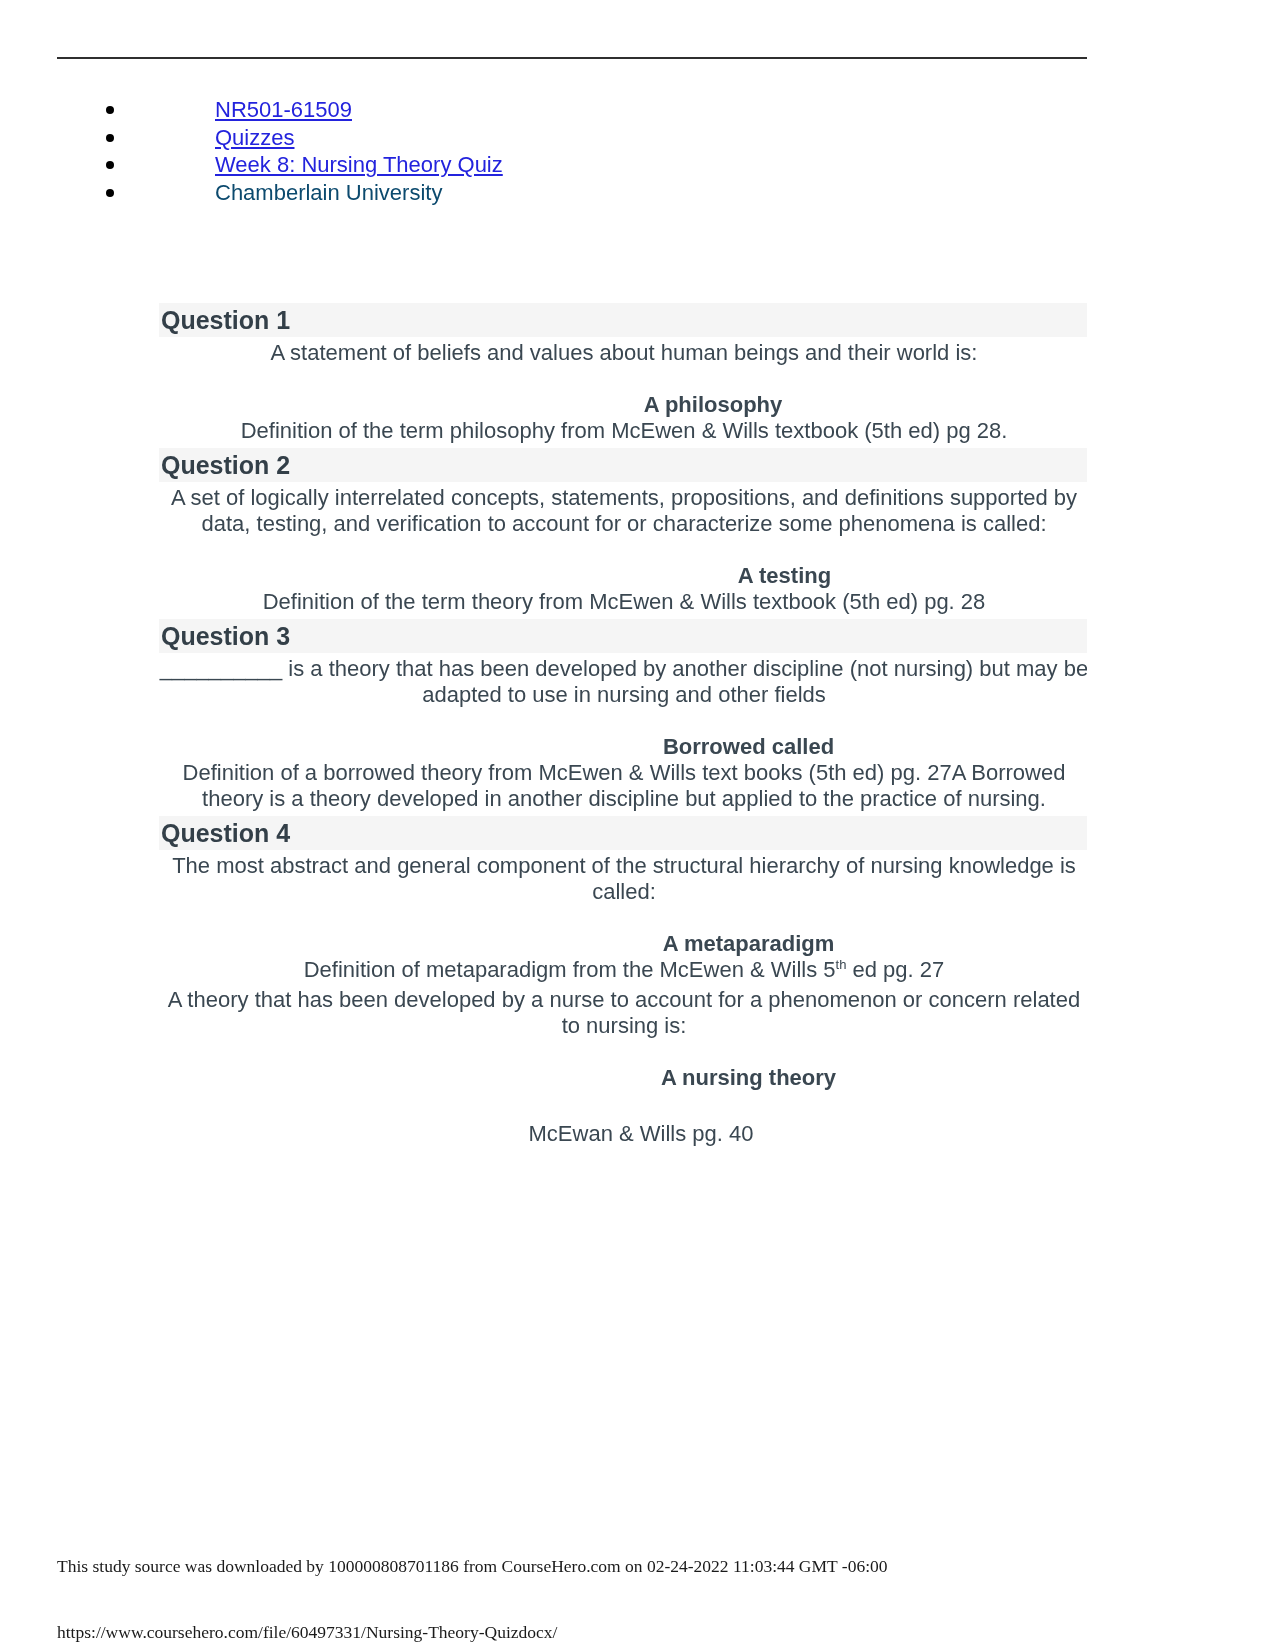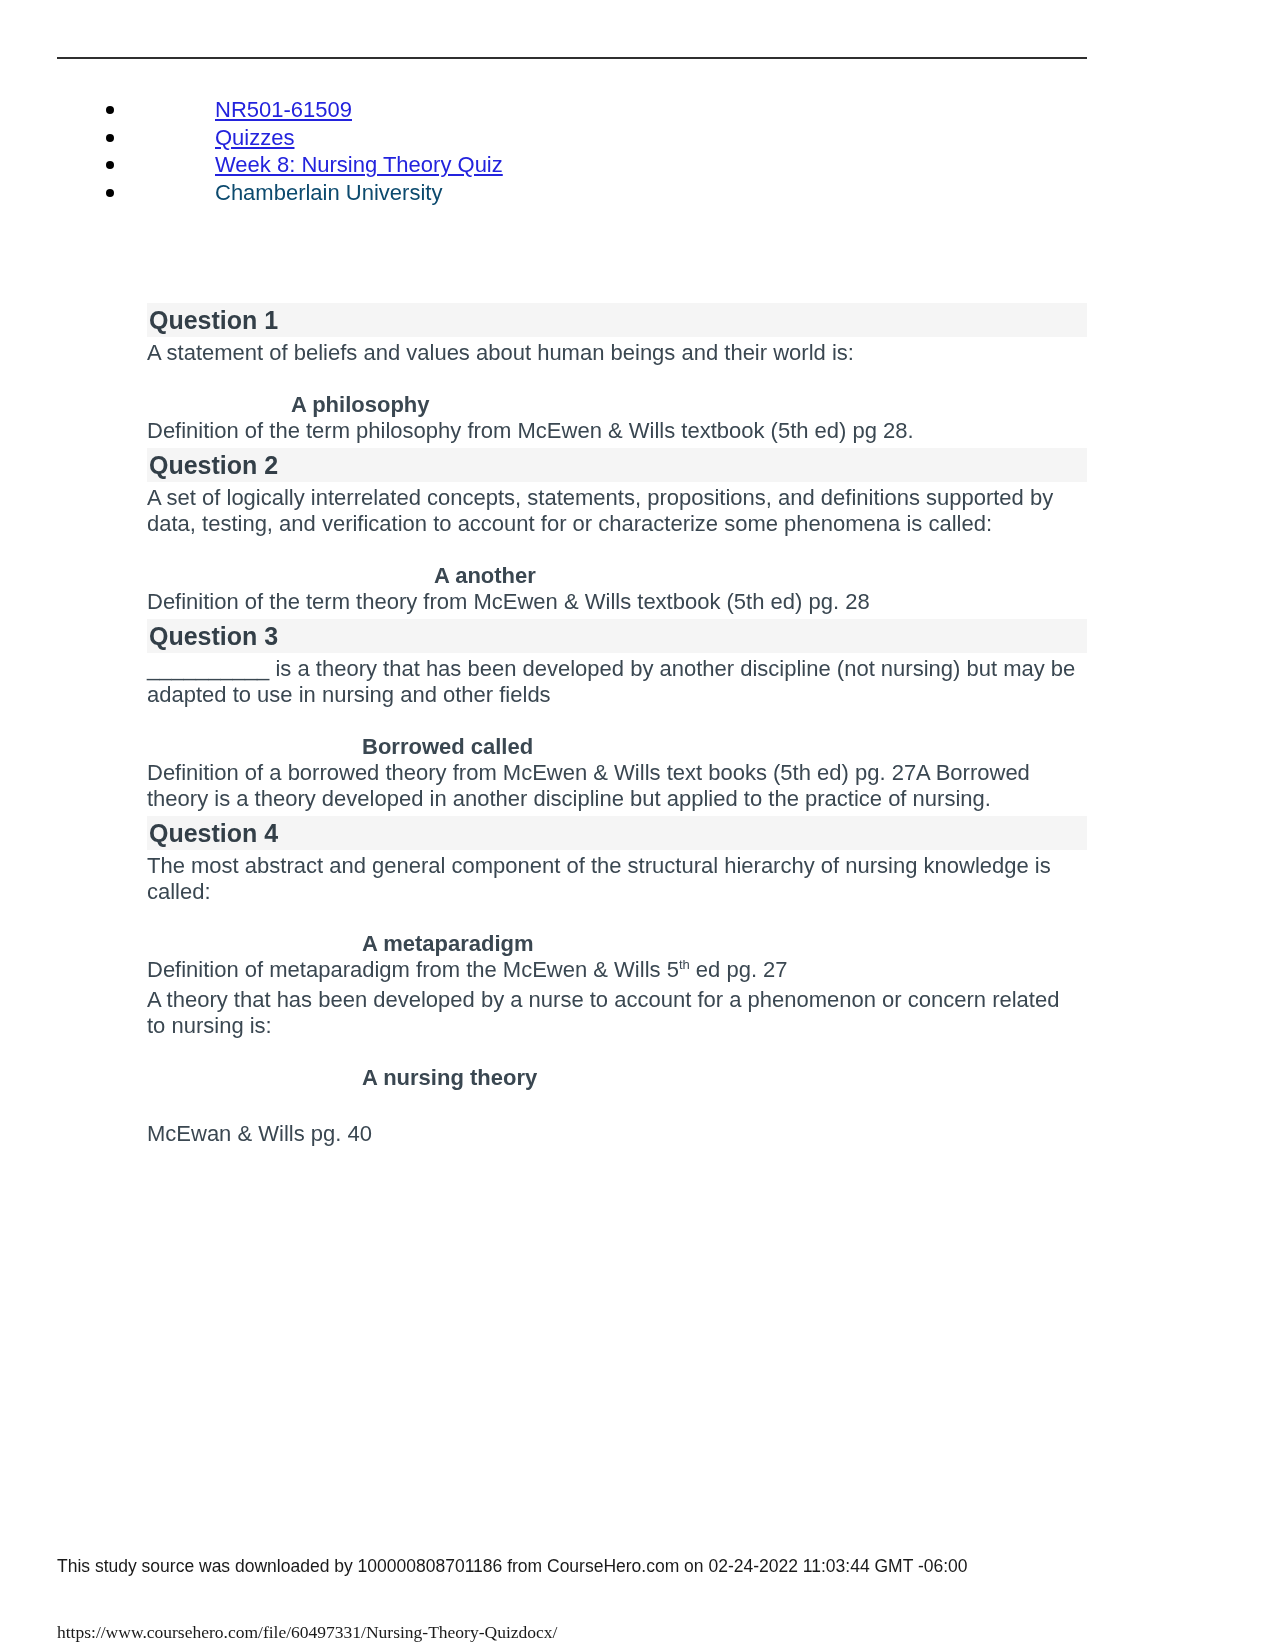--- a/index.html
+++ b/index.html
@@ -47,30 +47,30 @@
       color: #2323dd;
       text-decoration: underline;
     }
     .nav-plain { color: #0c4a6e; }
     .content {
       position: absolute;
       top: 303px;
       left: 143px;
       width: 980px;
     }
-    .q { margin: 0 0 4px 4px; }
+    .q { margin: 0 0 4px 16px; }
     .q-head {
       background: #f5f5f5;
       color: #333f48;
       font-size: 25px;
       font-weight: bold;
       line-height: 27px;
       padding: 4px 8px 3px 2px;
     }
-    .q p { margin: 0; }
+    .q p { margin: 0; text-align: center; }
     .q-prompt {
       margin-top: 3px !important;
       font-size: 22px;
       line-height: 26px;
       max-width: 930px;
     }
     .q-answer {
       margin-top: 26px !important;
       font-size: 22px;
       line-height: 26px;
@@ -91,21 +91,21 @@
       line-height: 26px;
     }
     .ind-1 { padding-left: 144px; }
     .ind-2 { padding-left: 287px; }
     .ind-3 { padding-left: 215px; }
     .footer-note {
       position: absolute;
       top: 1556px;
       left: 57px;
       margin: 0;
-      font-family: Liberation Sans, sans-serif;
+      font-family: Liberation Serif, serif;
       font-size: 17.5px;
       color: #1a1a1a;
       white-space: nowrap;
     }
     .footer-url {
       position: absolute;
       top: 1622px;
       left: 57px;
       margin: 0;
       font-family: "Liberation Serif", serif;
@@ -141,21 +141,21 @@
     <section class="q">
       <div class="q-head">Question 1</div>
       <p class="q-prompt">A statement of beliefs and values about human beings and their world is:</p>
       <p class="q-answer ind-1">A philosophy</p>
       <p class="q-expl">Definition of the term philosophy from McEwen &amp; Wills textbook (5th ed) pg 28.</p>
     </section>
 
     <section class="q">
       <div class="q-head">Question 2</div>
       <p class="q-prompt">A set of logically interrelated concepts, statements, propositions, and definitions supported by data, testing, and verification to account for or characterize some phenomena is called:</p>
-      <p class="q-answer ind-2">A another</p>
+      <p class="q-answer ind-2">A testing</p>
       <p class="q-expl">Definition of the term theory from McEwen &amp; Wills textbook (5th ed) pg. 28</p>
     </section>
 
     <section class="q">
       <div class="q-head">Question 3</div>
       <p class="q-prompt">__________ is a theory that has been developed by another discipline (not nursing) but may be adapted to use in nursing and other fields</p>
       <p class="q-answer ind-3">Borrowed called</p>
       <p class="q-expl">Definition of a borrowed theory from McEwen &amp; Wills text books (5th ed) pg. 27A Borrowed theory is a theory developed in another discipline but applied to the practice of nursing.</p>
     </section>
 

